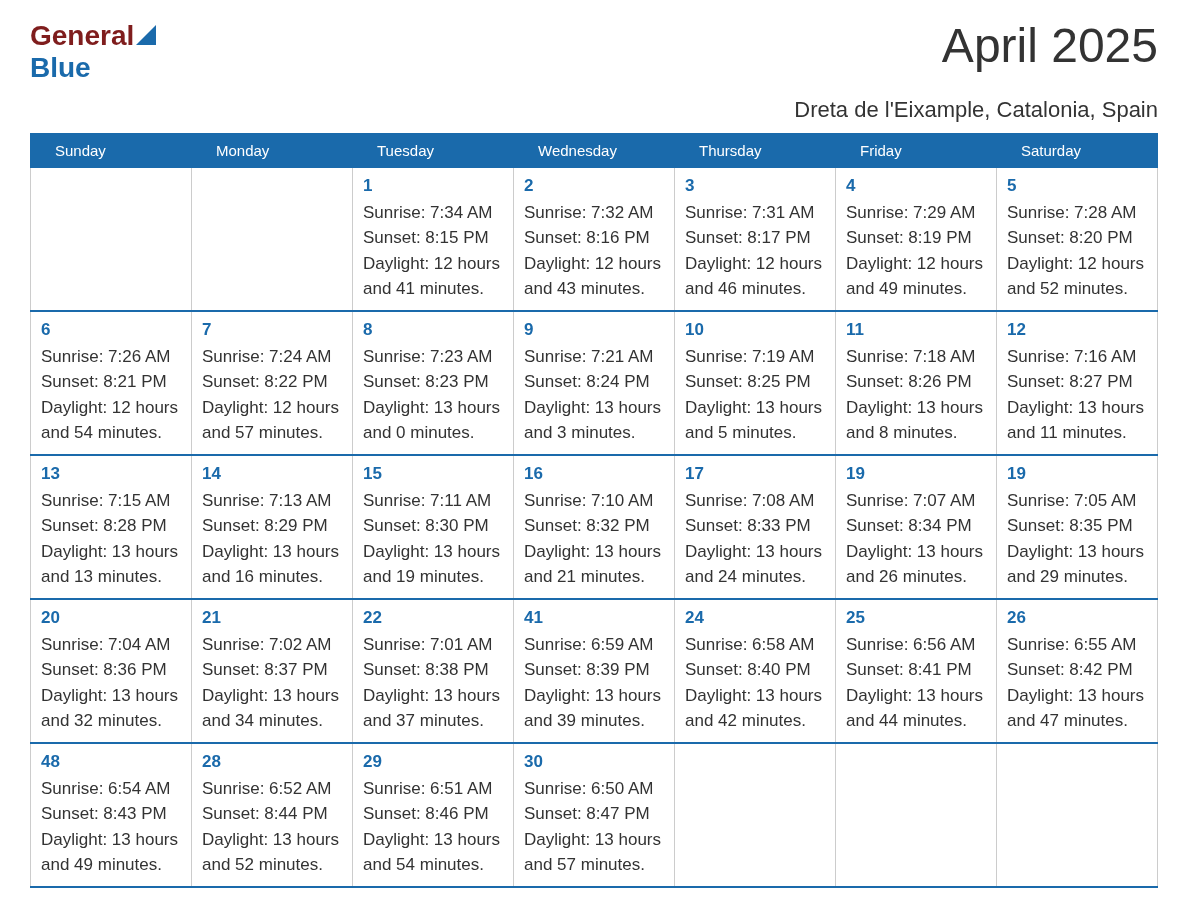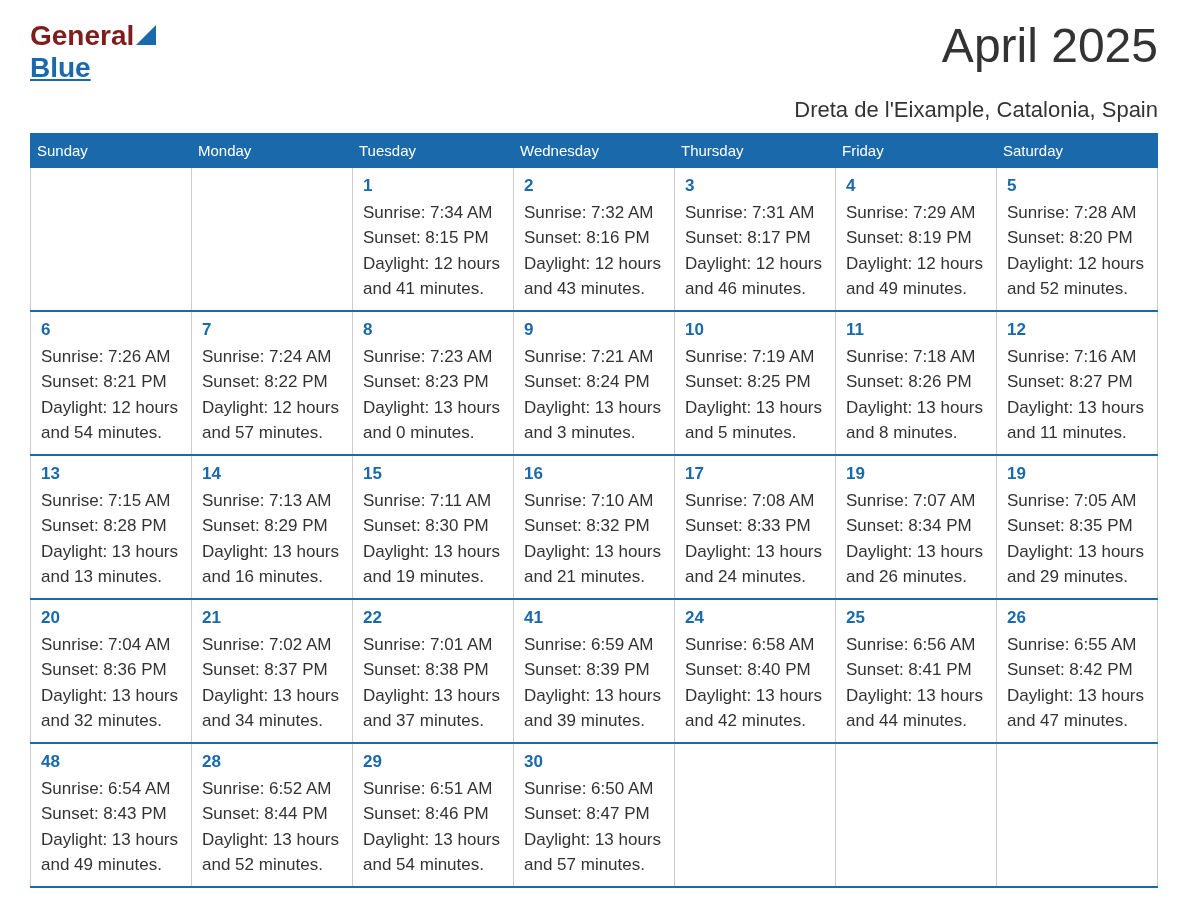--- a/index.html
+++ b/index.html
@@ -22,21 +22,20 @@
     }
     .logo-text-general {
       font-size: 28px;
       font-weight: bold;
       color: #7f1d1d;
     }
     .logo-text-blue {
       font-size: 28px;
       font-weight: bold;
       color: #1a6aab;
-      text-decoration: underline;
     }
     .title-block {
       text-align: right;
     }
     .title-block h1 {
       font-size: 48px;
       font-weight: normal;
       color: #333;
       line-height: 1.1;
     }
@@ -51,21 +50,21 @@
       border-collapse: collapse;
       table-layout: fixed;
     }
     thead tr {
       background-color: #1a6aab;
     }
     thead th {
       color: #fff;
       font-size: 15px;
       font-weight: normal;
-      padding: 8px 6px;
+      padding: 8px 24px;
       text-align: left;
       border: 1px solid #1a6aab;
     }
     tbody td {
       vertical-align: top;
       padding: 8px 10px;
       border: 1px solid #ccc;
       font-size: 13px;
       color: #333;
       height: 110px;

